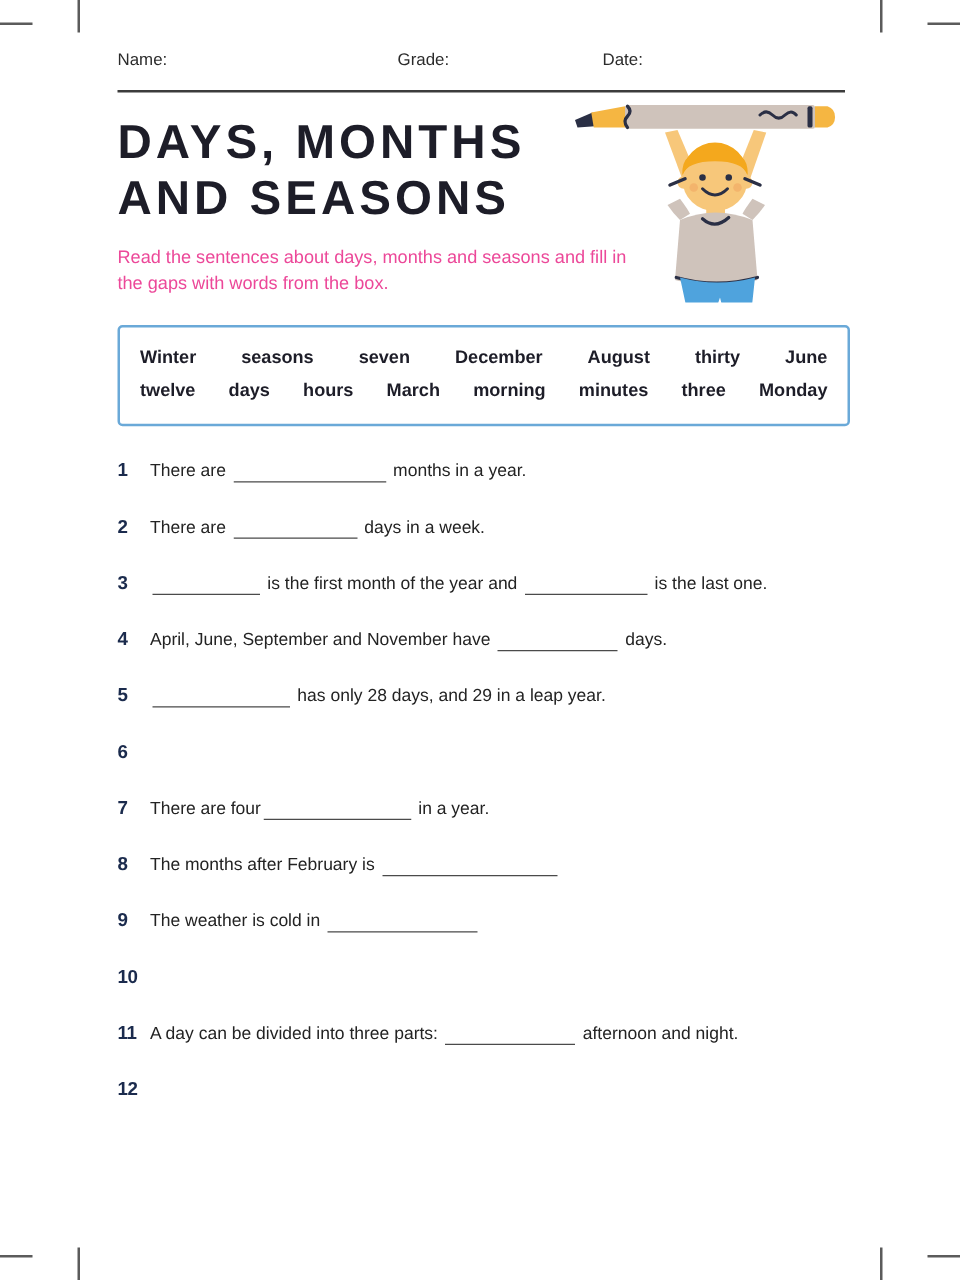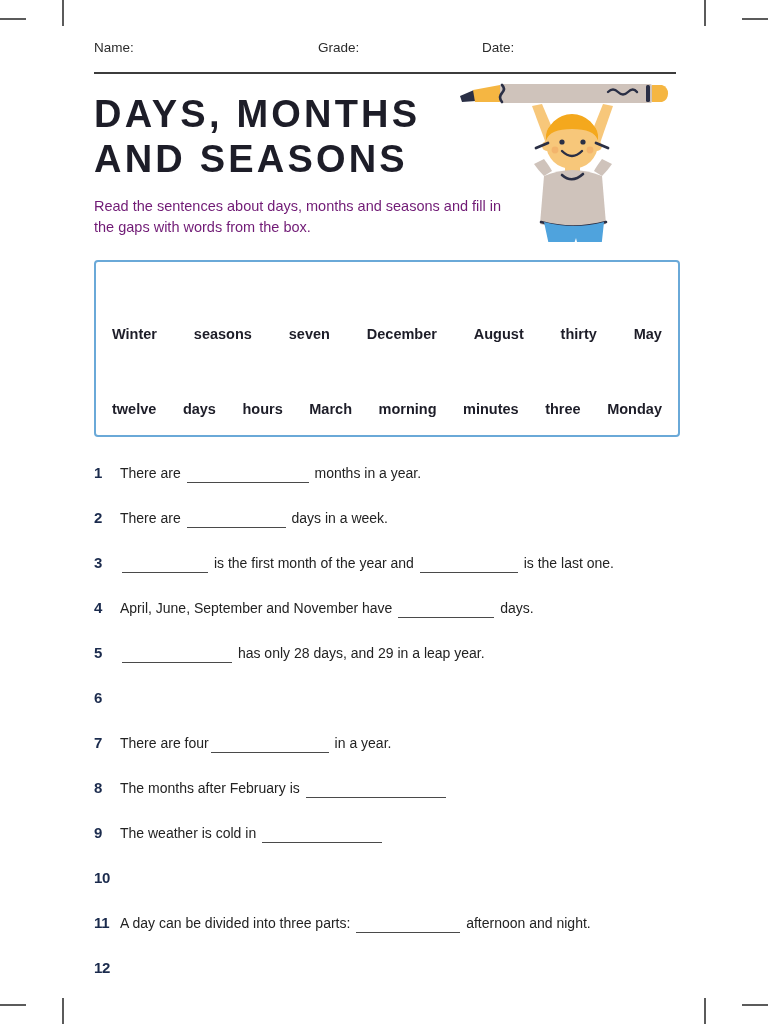--- a/index.html
+++ b/index.html
@@ -71,21 +71,21 @@
     letter-spacing: 3.2px;
     color: #1d1d28;
     margin: 0;
     max-width: 400px;
     text-transform: uppercase;
   }
   .subtitle {
     margin-top: 14px;
     font-size: 14.5px;
     line-height: 1.45;
-    color: #701a75;
+    color: #ec4899;
     max-width: 420px;
   }
 
   
   .illus {
     position: absolute;
     right: -12px;
     top: -10px;
     width: 232px;
     height: 160px;
@@ -102,21 +102,20 @@
   }
   .wordrow {
     display: flex;
     justify-content: space-between;
     align-items: center;
     font-size: 14.5px;
     font-weight: bold;
     color: #1d1d28;
     line-height: 1.85;
     padding: 0 2px;
-    margin-top: 48px;
   }
   .wordrow .w { white-space: nowrap; }
 
   
   .qlist { margin-top: 26px; }
   .q {
     display: flex;
     align-items: baseline;
     margin-bottom: 25.5px;
     font-size: 14px;
@@ -235,21 +234,21 @@
   </div>
 
   <div class="wordbox">
     <div class="wordrow">
       <span class="w">Winter</span>
       <span class="w">seasons</span>
       <span class="w">seven</span>
       <span class="w">December</span>
       <span class="w">August</span>
       <span class="w">thirty</span>
-      <span class="w">May</span>
+      <span class="w">June</span>
     </div>
     <div class="wordrow">
       <span class="w">twelve</span>
       <span class="w">days</span>
       <span class="w">hours</span>
       <span class="w">March</span>
       <span class="w">morning</span>
       <span class="w">minutes</span>
       <span class="w">three</span>
       <span class="w">Monday</span>

